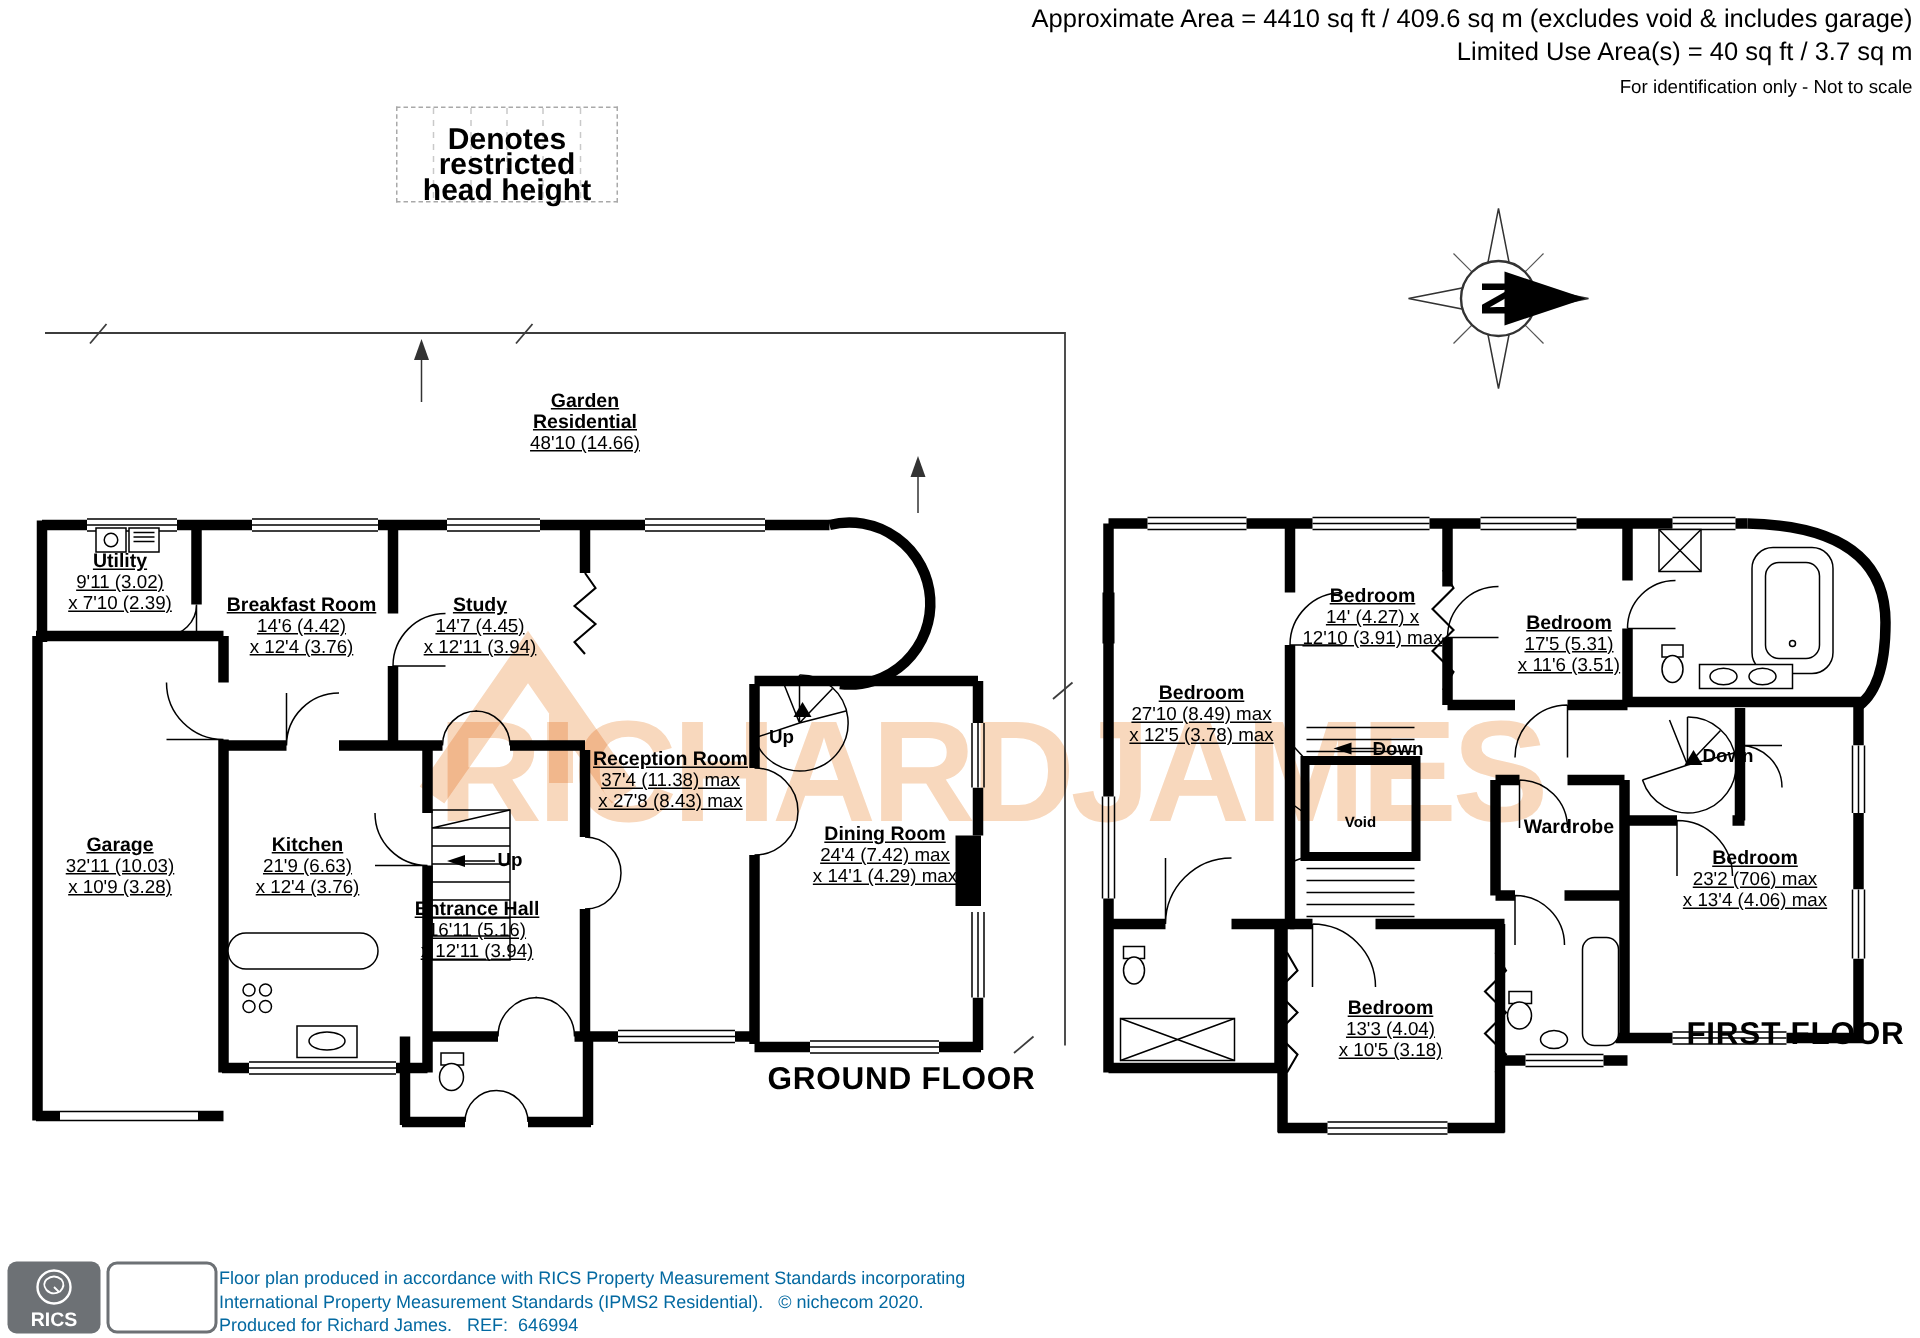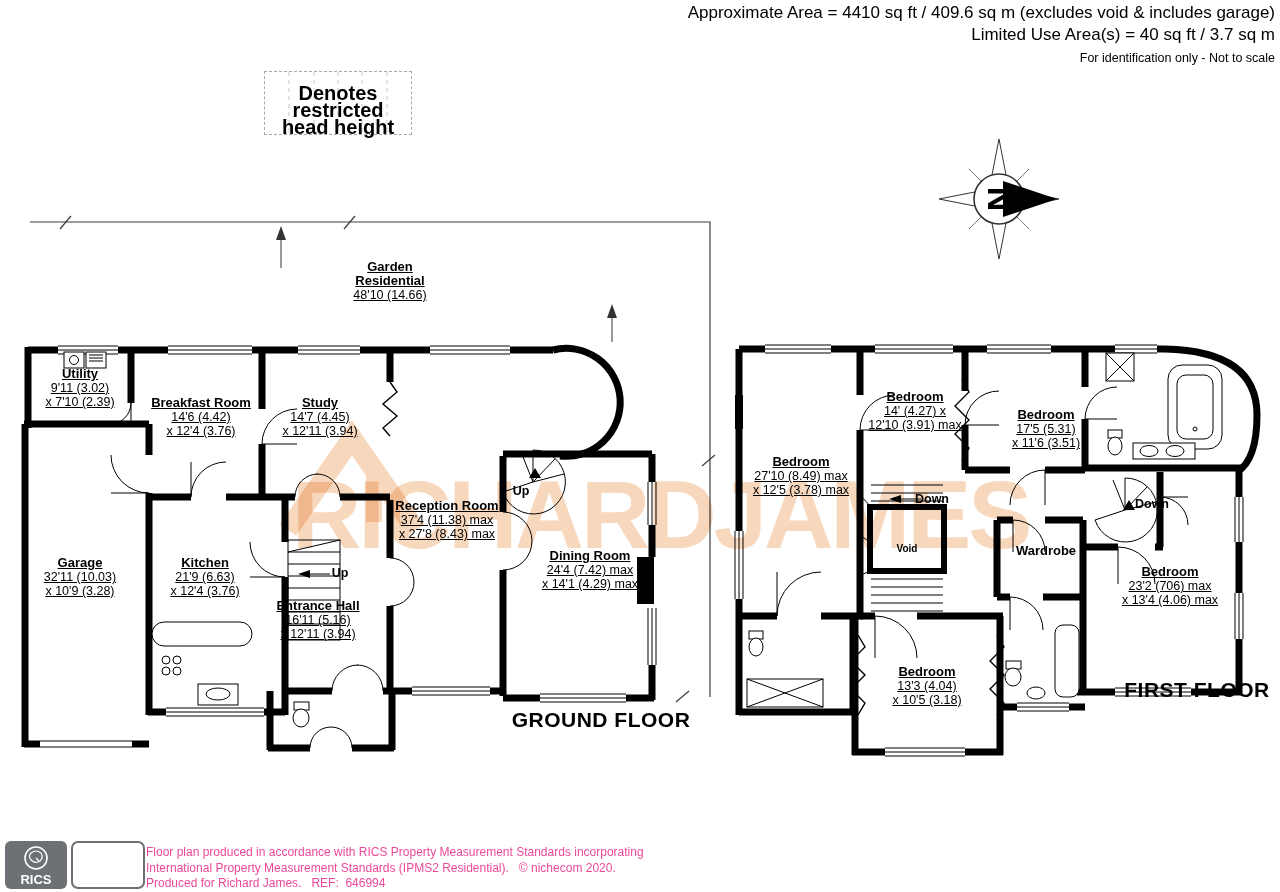--- a/index.html
+++ b/index.html
@@ -27,21 +27,21 @@
   .w{stroke:#000;stroke-width:7;fill:none;}
   .w6{stroke:#000;stroke-width:6;fill:none;}
   .t{stroke:#000;stroke-width:1;fill:none;}
   .tg{stroke:#3c3c3c;stroke-width:1.2;fill:none;}
   .wr{fill:#fff;stroke:none;}
   .wl{stroke:#000;stroke-width:1;fill:none;}
   .fx{stroke:#000;stroke-width:1;fill:#fff;}
   .blk{fill:#000;stroke:none;}
   .zz{stroke:#000;stroke-width:1.4;fill:none;}
   
-  #footer-credits{position:absolute;left:146px;top:845px;font-size:12px;line-height:15.5px;color:#ec4899;z-index:7;}
+  #footer-credits{position:absolute;left:146px;top:845px;font-size:12px;line-height:15.5px;color:#0369a1;z-index:7;}
   .pre{white-space:pre-wrap;}
   #rics-logo{position:absolute;left:5px;top:841px;width:140px;height:50px;z-index:7;}
   #rics-box{position:absolute;left:0;top:0;width:62px;height:48px;background:#6d7175;border-radius:6px;}
   #cert-box{position:absolute;left:66px;top:0;width:70px;height:44px;background:#fff;border:2.5px solid #6d7175;border-radius:7px;}
   .certline{font-weight:bold;font-size:11.5px;line-height:13.5px;color:#6d7175;padding-left:7px;margin-top:48px;}
   #cert-pad{padding-top:3px;}
 </style>
 </head>
 <body>
 

